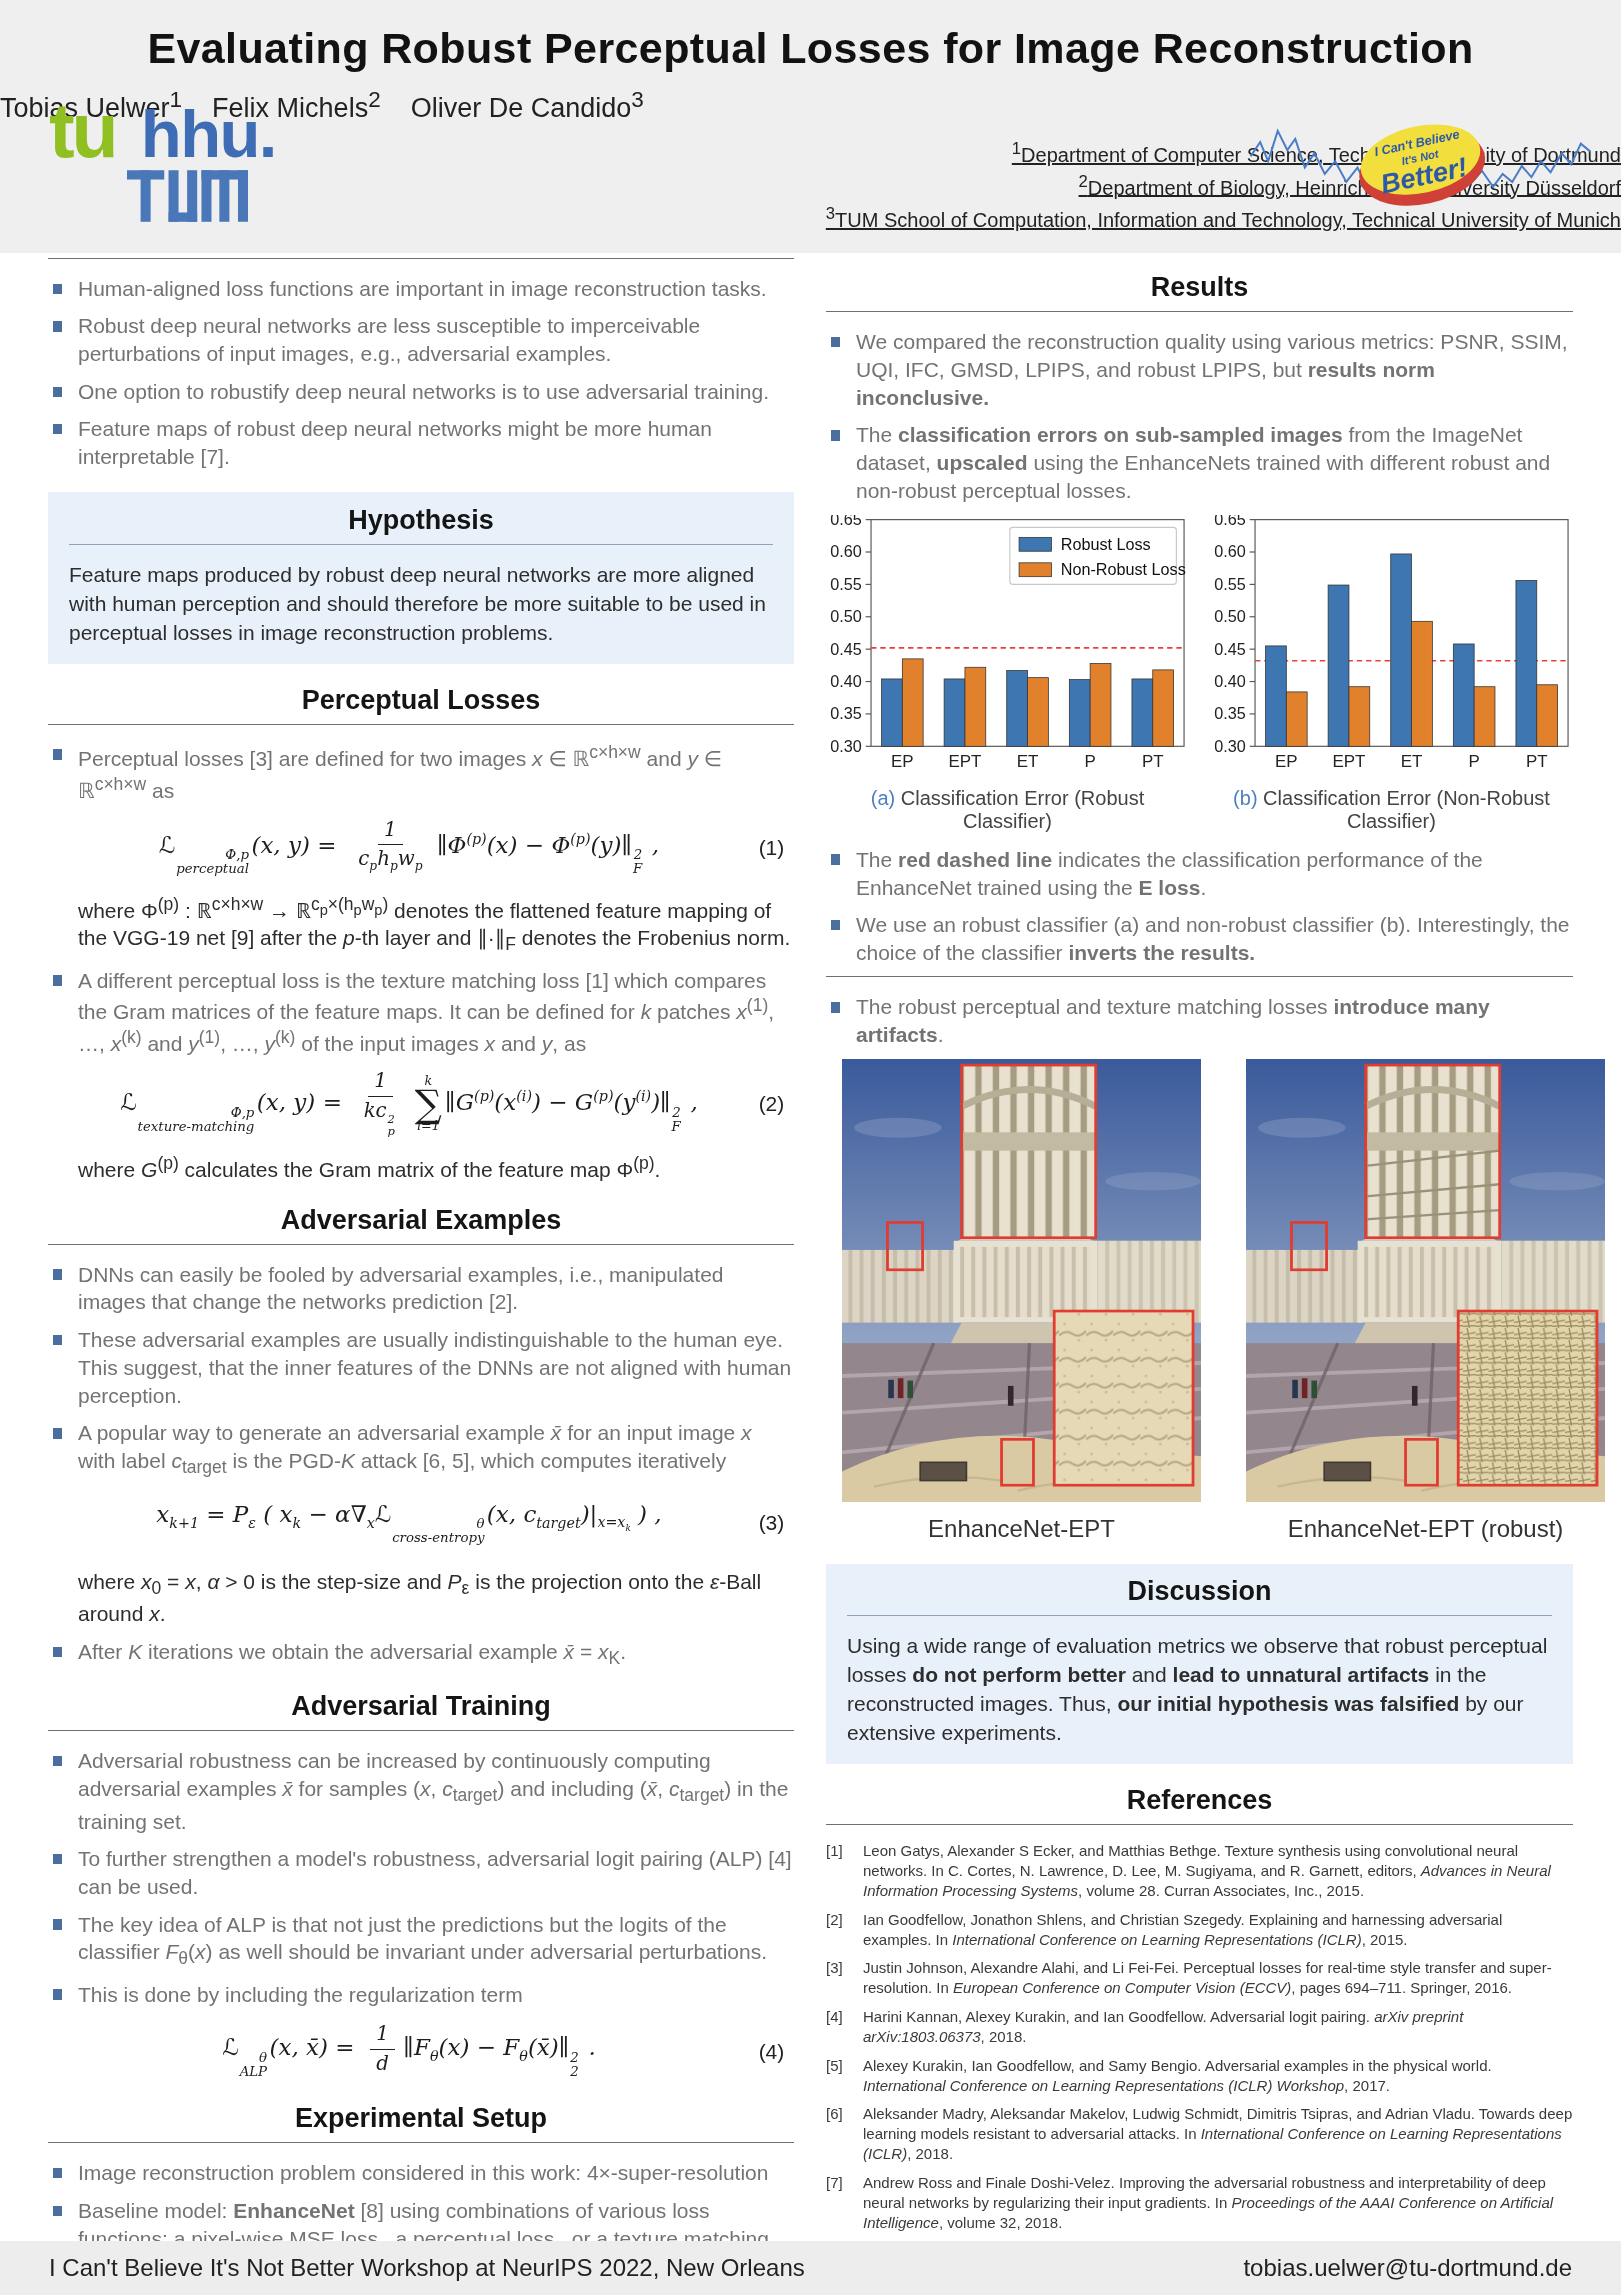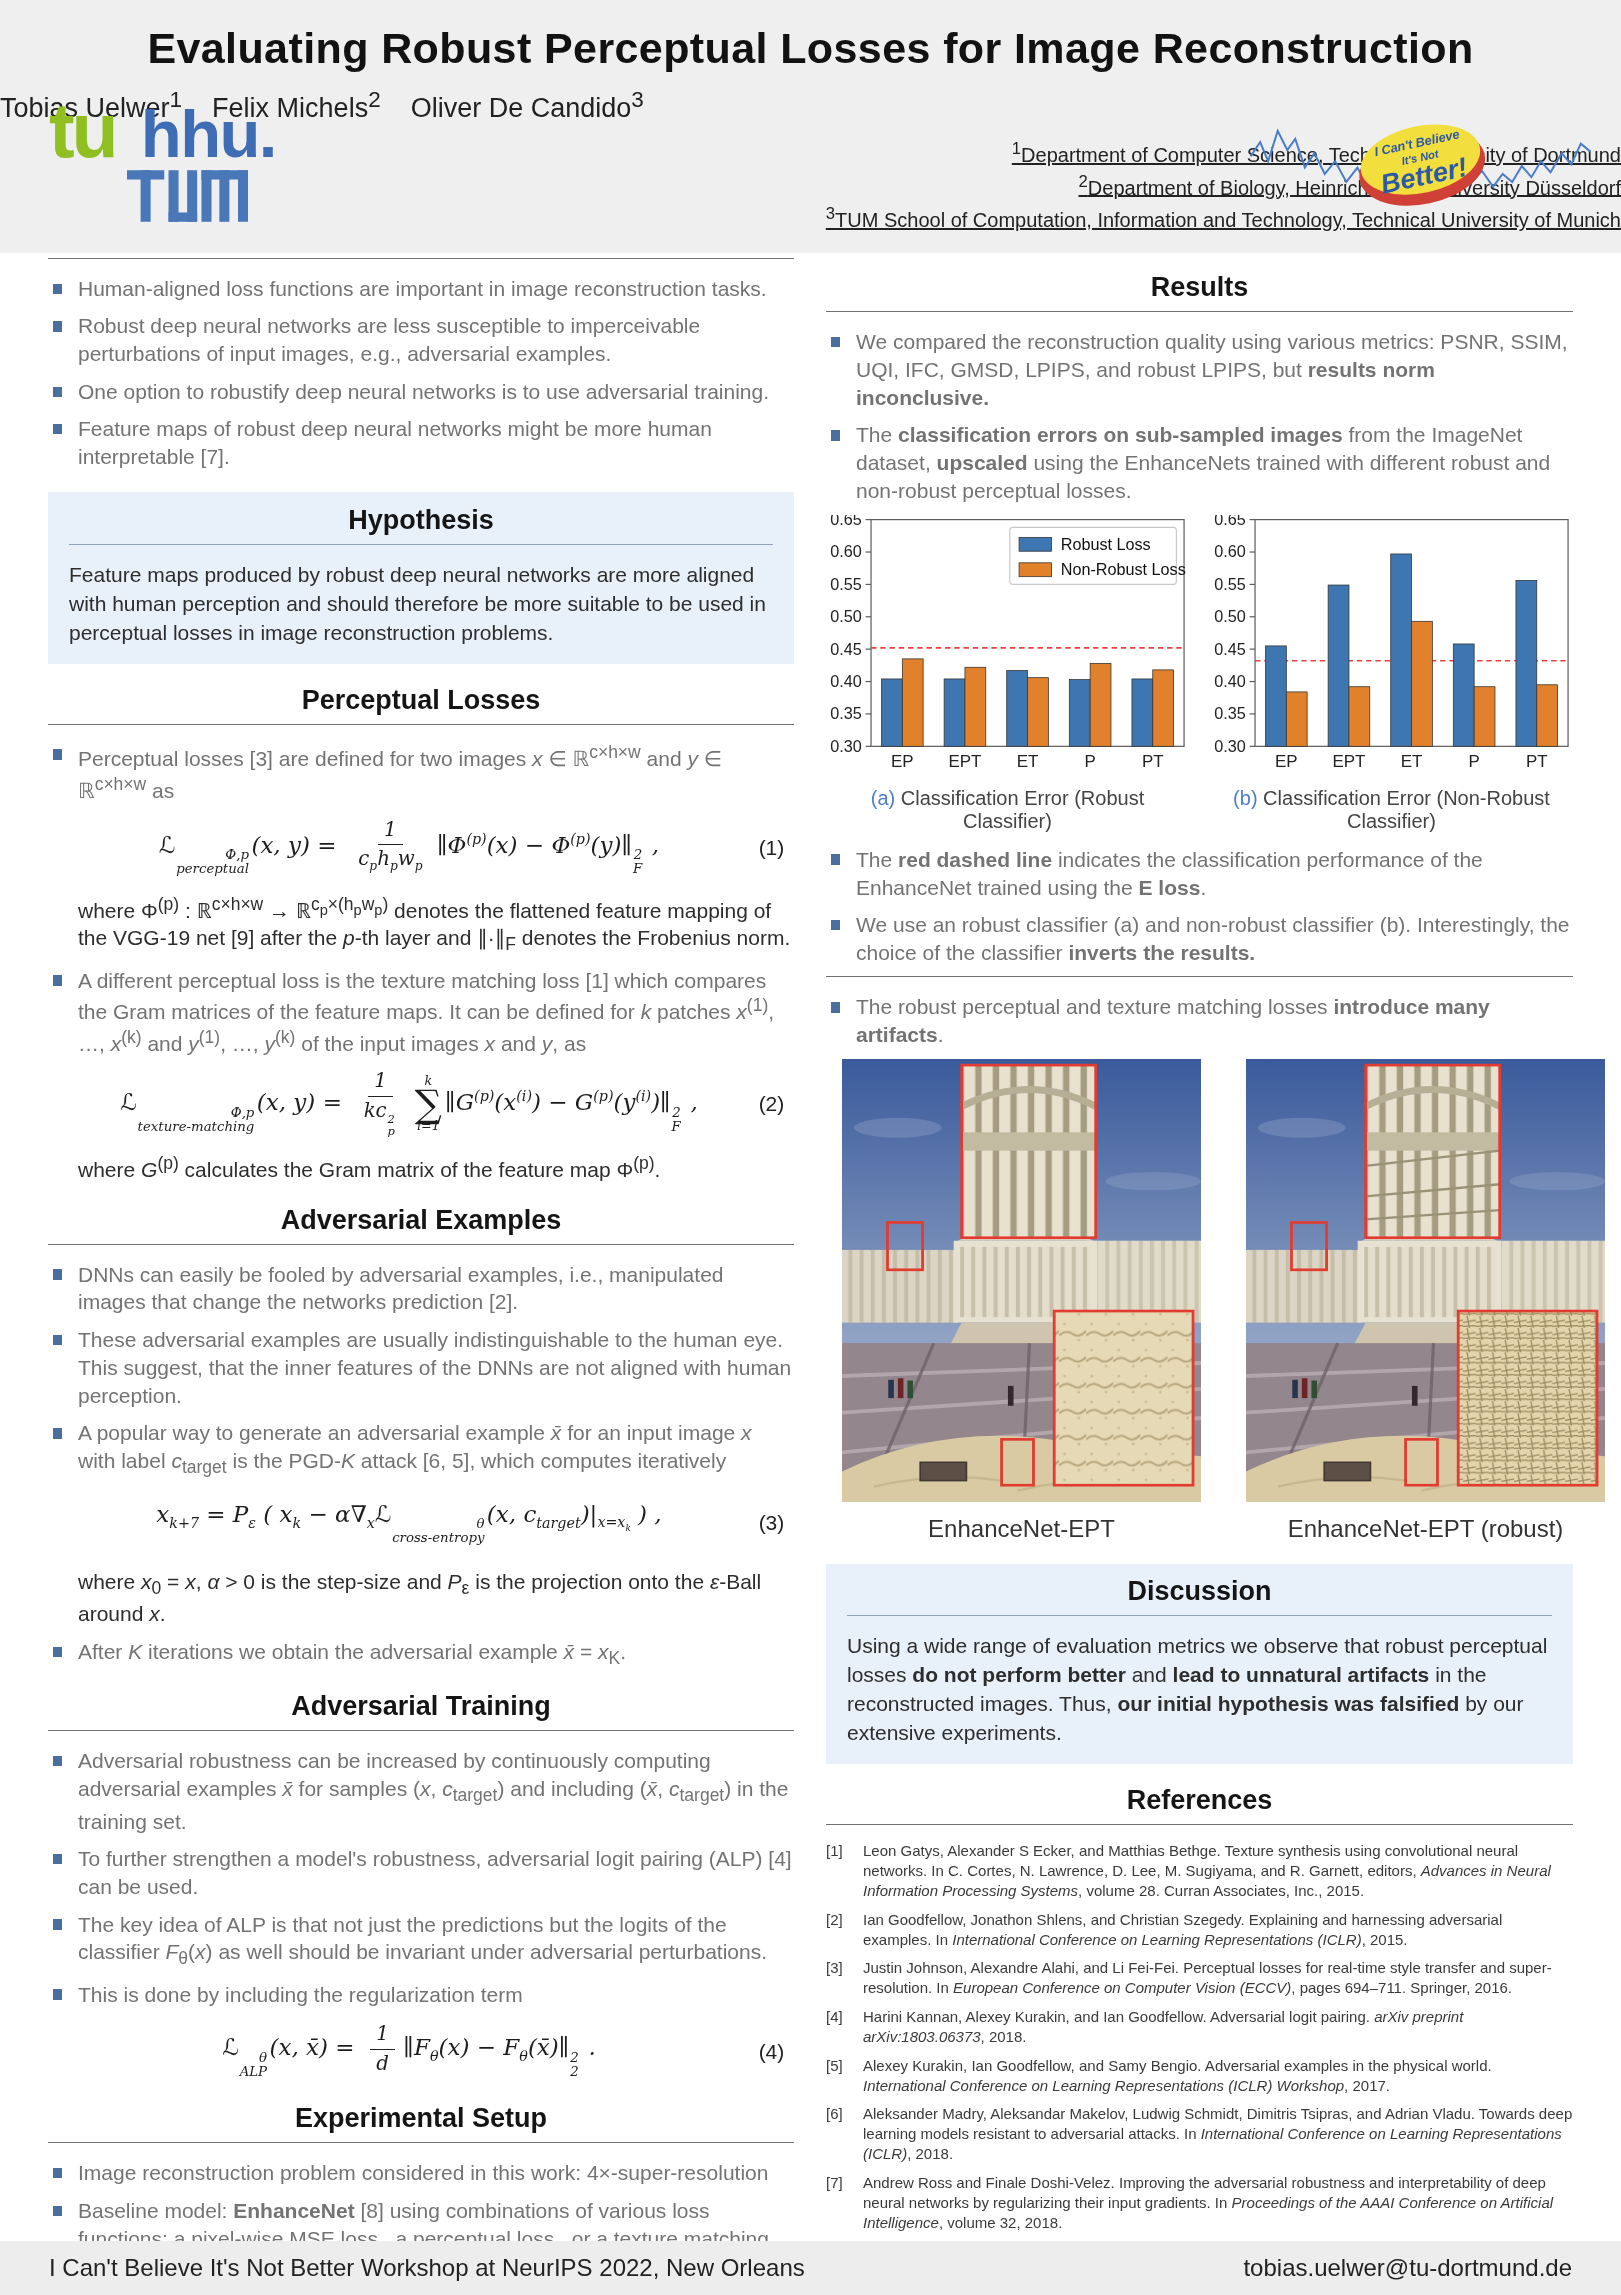--- a/index.html
+++ b/index.html
@@ -225,21 +225,21 @@
     <div class="cont">where <i>G</i><sup>(p)</sup> calculates the Gram matrix of the feature map Φ<sup>(p)</sup>.</div>
 
     <div class="sec-title">Adversarial Examples</div>
     <hr class="sec-hr">
     <ul class="bullets">
       <li><span class="bmark"></span><span>DNNs can easily be fooled by adversarial examples, i.e., manipulated images that change the networks prediction [2].</span></li>
       <li><span class="bmark"></span><span>These adversarial examples are usually indistinguishable to the human eye. This suggest, that the inner features of the DNNs are not aligned with human perception.</span></li>
       <li><span class="bmark"></span><span>A popular way to generate an adversarial example <i>x̄</i> for an input image <i>x</i> with label <i>c</i><sub>target</sub> is the PGD-<i>K</i> attack [6, 5], which computes iteratively</span></li>
     </ul>
     <div class="eq">
-      <span>x<sub>k+7</sub> = P<sub>ε</sub> ( x<sub>k</sub> − α∇<sub>x</sub>ℒ<span class="ss">
+      <span>x<sub>k+1</sub> = P<sub>ε</sub> ( x<sub>k</sub> − α∇<sub>x</sub>ℒ<span class="ss">
             <span class="up">θ</span>
             <span class="dn">cross-entropy</span>
           </span>(x, c<sub>target</sub>)|<sub>x=x<sub>k</sub></sub> ) ,</span>
       <span class="eq-num">(3)</span>
     </div>
     <div class="cont">where <i>x</i><sub>0</sub> = <i>x</i>, <i>α</i> &gt; 0 is the step-size and <i>P</i><sub>ε</sub> is the projection onto the <i>ε</i>-Ball around <i>x</i>.</div>
     <ul class="bullets">
       <li><span class="bmark"></span><span>After <i>K</i> iterations we obtain the adversarial example <i>x̄</i> = <i>x</i><sub>K</sub>.</span></li>
     </ul>
 

